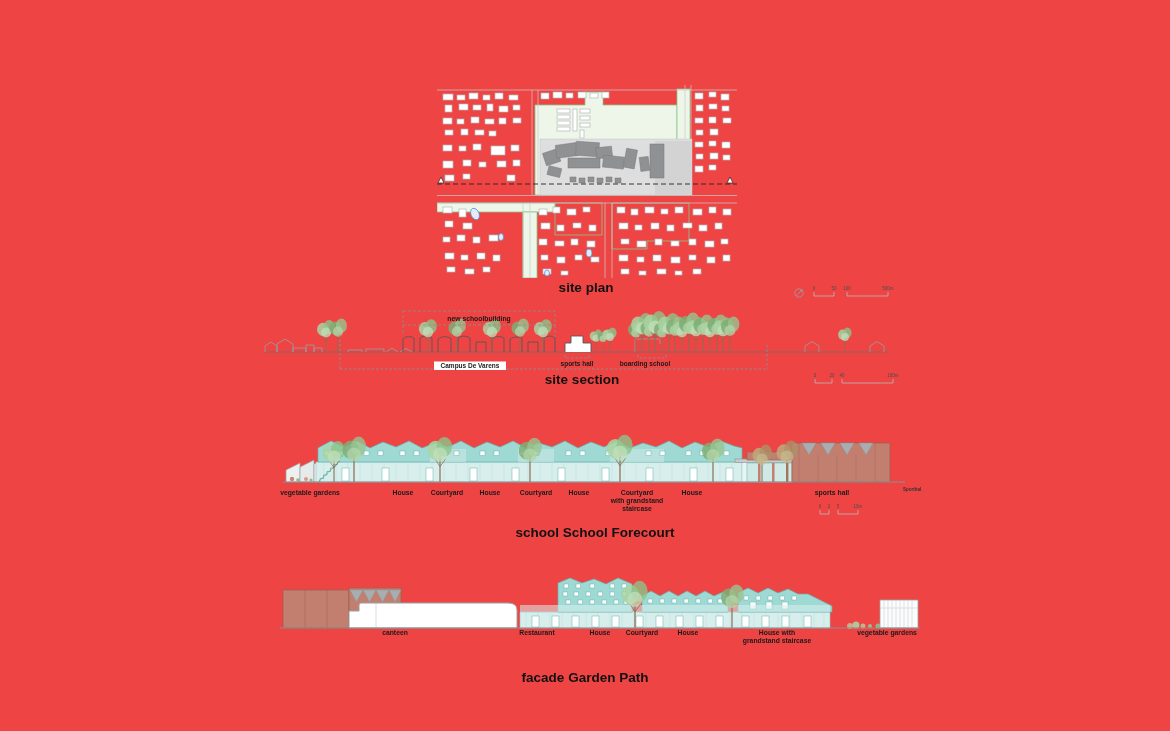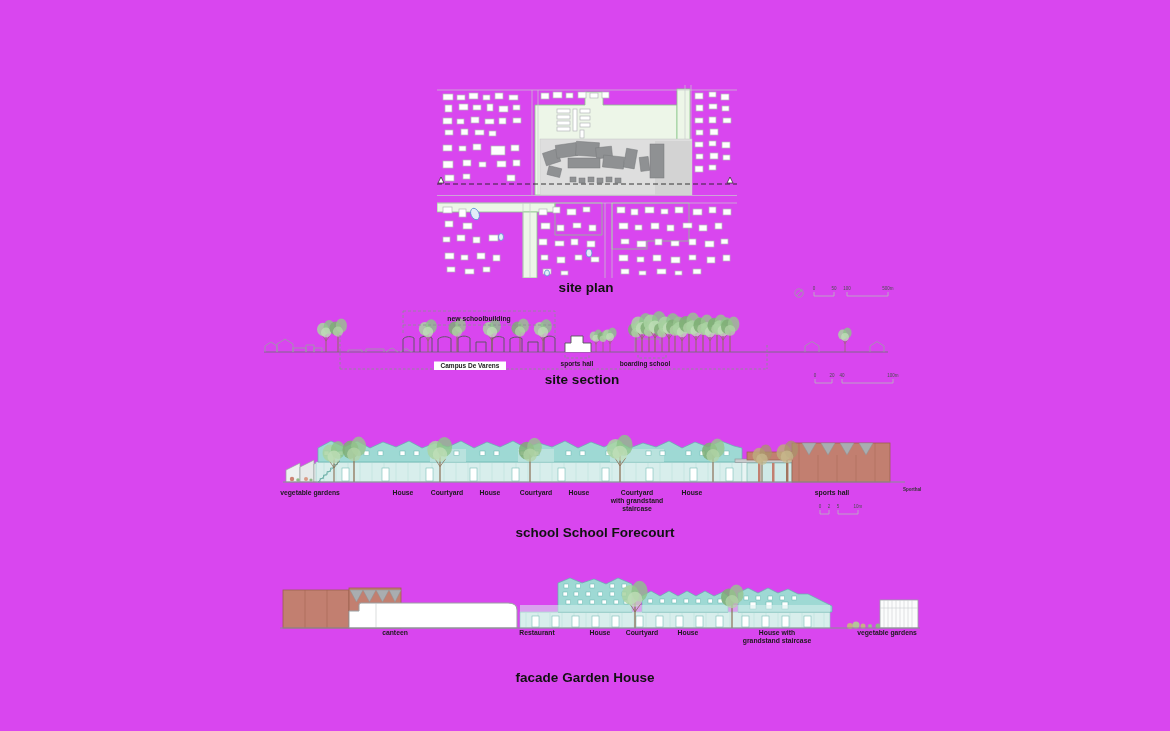--- a/index.html
+++ b/index.html
@@ -1,18 +1,18 @@
 <!DOCTYPE html>
 <html><head>
 <meta charset="utf-8">
 <style>
   html,body{margin:0;padding:0;background:#fff;}
   body{width:1170px;height:731px;position:relative;overflow:hidden;
        font-family:"Liberation Sans","DejaVu Sans",sans-serif;}
-  .sheet{position:absolute;inset:0;background:#d946ef;}
+  .sheet{position:absolute;inset:0;background:#ef4444;}
   .abs{position:absolute;}
   .title{position:absolute;font-weight:bold;font-size:13.5px;color:#111;
          transform:translateX(-50%);white-space:nowrap;}
   .flabel{position:absolute;font-weight:bold;font-size:6.8px;color:#1a1a1a;
           transform:translateX(-50%);text-align:center;white-space:pre-line;line-height:1.18;}
   .tinynote{position:absolute;font-weight:bold;font-size:4.5px;color:#333;}
   svg text{font-family:"Liberation Sans","DejaVu Sans",sans-serif;}
   .mb{fill:#ffffff;stroke:#b4b7b9;stroke-width:0.7;}
   .db{fill:#8f9193;stroke:#77797b;stroke-width:0.5;}
   .wu{fill:#ffffff;stroke:#63b3ac;stroke-width:0.5;}
@@ -578,15 +578,15 @@
 
   <span class="flabel" style="left:395px;top:629px">canteen</span>
   <span class="flabel" style="left:537px;top:629px">Restaurant</span>
   <span class="flabel" style="left:600px;top:629px">House</span>
   <span class="flabel" style="left:642px;top:629px">Courtyard</span>
   <span class="flabel" style="left:688px;top:629px">House</span>
   <span class="flabel" style="left:777px;top:629px">House with
 grandstand staircase</span>
   <span class="flabel" style="left:887px;top:629px">vegetable gardens</span>
 
-  <div class="title" style="left:585px;top:670px">facade Garden House</div>
+  <div class="title" style="left:585px;top:670px">facade Garden Path</div>
 
 </div>
 
 </body></html>

